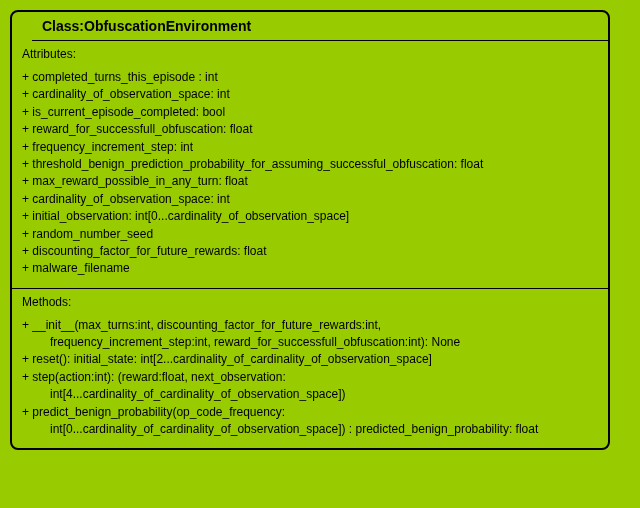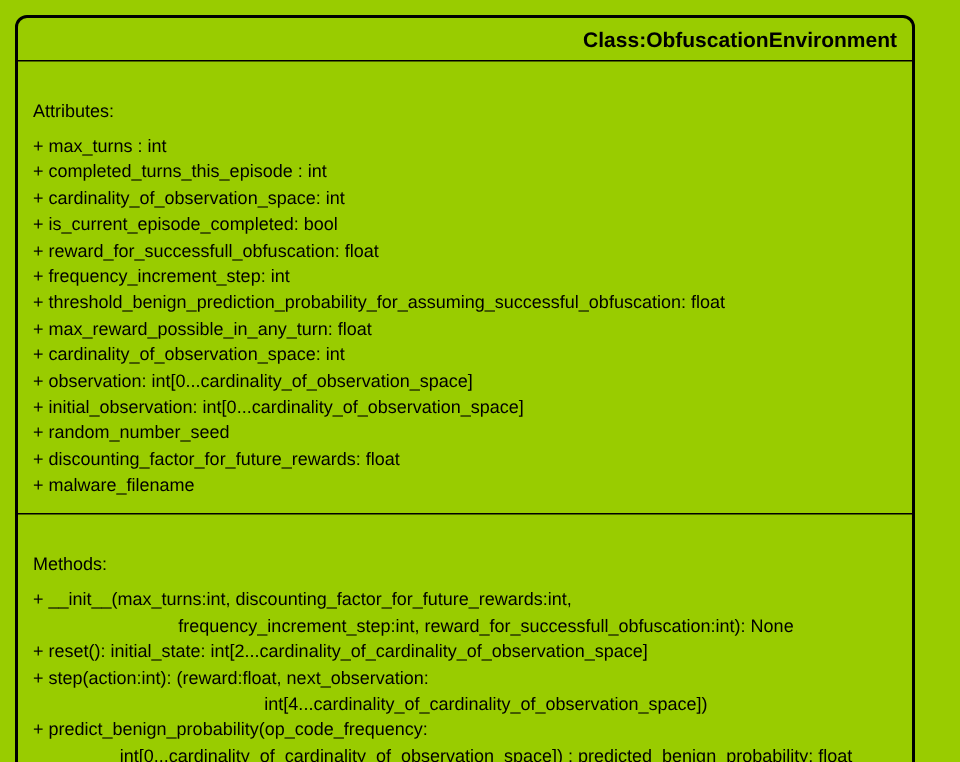--- a/index.html
+++ b/index.html
@@ -13,71 +13,68 @@
       box-sizing: border-box;
     }
     .uml-box {
       border: 2.5px solid #000;
       background: #99cc00;
       border-radius: 8px;
       overflow: hidden;
     }
     .section {
       padding: 6px 10px 10px 10px;
-      margin-top: 20px;
     }
     .header-section {
       border-bottom: 1.5px solid #000;
-      text-align: right;
+      text-align: left;
       font-weight: bold;
       font-size: 14px;
       padding: 6px 10px;
+      margin-left: 20px;
     }
     .attributes-section {
       border-bottom: 1.5px solid #000;
     }
     .section-title {
       margin-bottom: 8px;
       font-size: 12px;
     }
     .item {
       line-height: 1.45;
       font-size: 12px;
       white-space: nowrap;
     }
     .multiline {
       white-space: normal;
     }
     .indent {
       padding-left: 28px;
       display: block;
-      text-align: center;
     }
   </style>
 </head>
 <body>
 
 <div class="uml-box">
   <div class="header-section">
     <span>Class:ObfuscationEnvironment</span>
   </div>
 
   <div class="section attributes-section">
     <div class="section-title">Attributes:</div>
     <div id="attr-list">
-        <div class="item">+ max_turns : int</div>
         <div class="item">+ completed_turns_this_episode : int</div>
         <div class="item">+ cardinality_of_observation_space: int</div>
         <div class="item">+ is_current_episode_completed: bool</div>
         <div class="item">+ reward_for_successfull_obfuscation: float</div>
         <div class="item">+ frequency_increment_step: int</div>
         <div class="item">+ threshold_benign_prediction_probability_for_assuming_successful_obfuscation: float</div>
         <div class="item">+ max_reward_possible_in_any_turn: float</div>
         <div class="item">+ cardinality_of_observation_space: int</div>
-        <div class="item">+ observation: int[0...cardinality_of_observation_space]</div>
         <div class="item">+ initial_observation: int[0...cardinality_of_observation_space]</div>
         <div class="item">+ random_number_seed</div>
         <div class="item">+ discounting_factor_for_future_rewards: float</div>
         <div class="item">+ malware_filename</div>
       </div>
   </div>
 
   <div class="section methods-section">
     <div class="section-title">Methods:</div>
     <div id="method-list">

